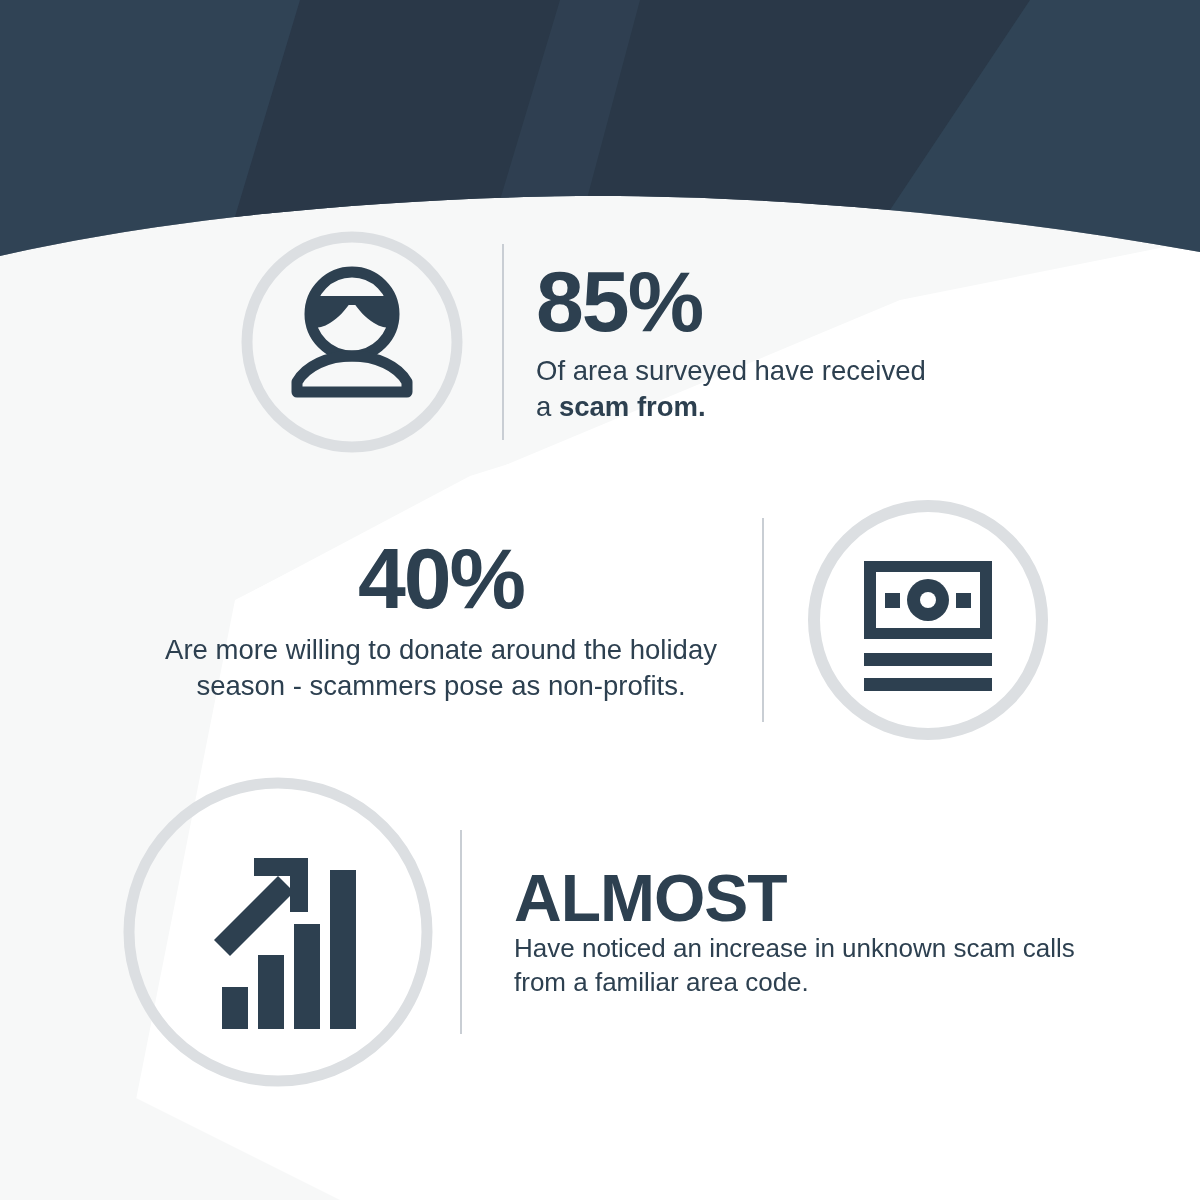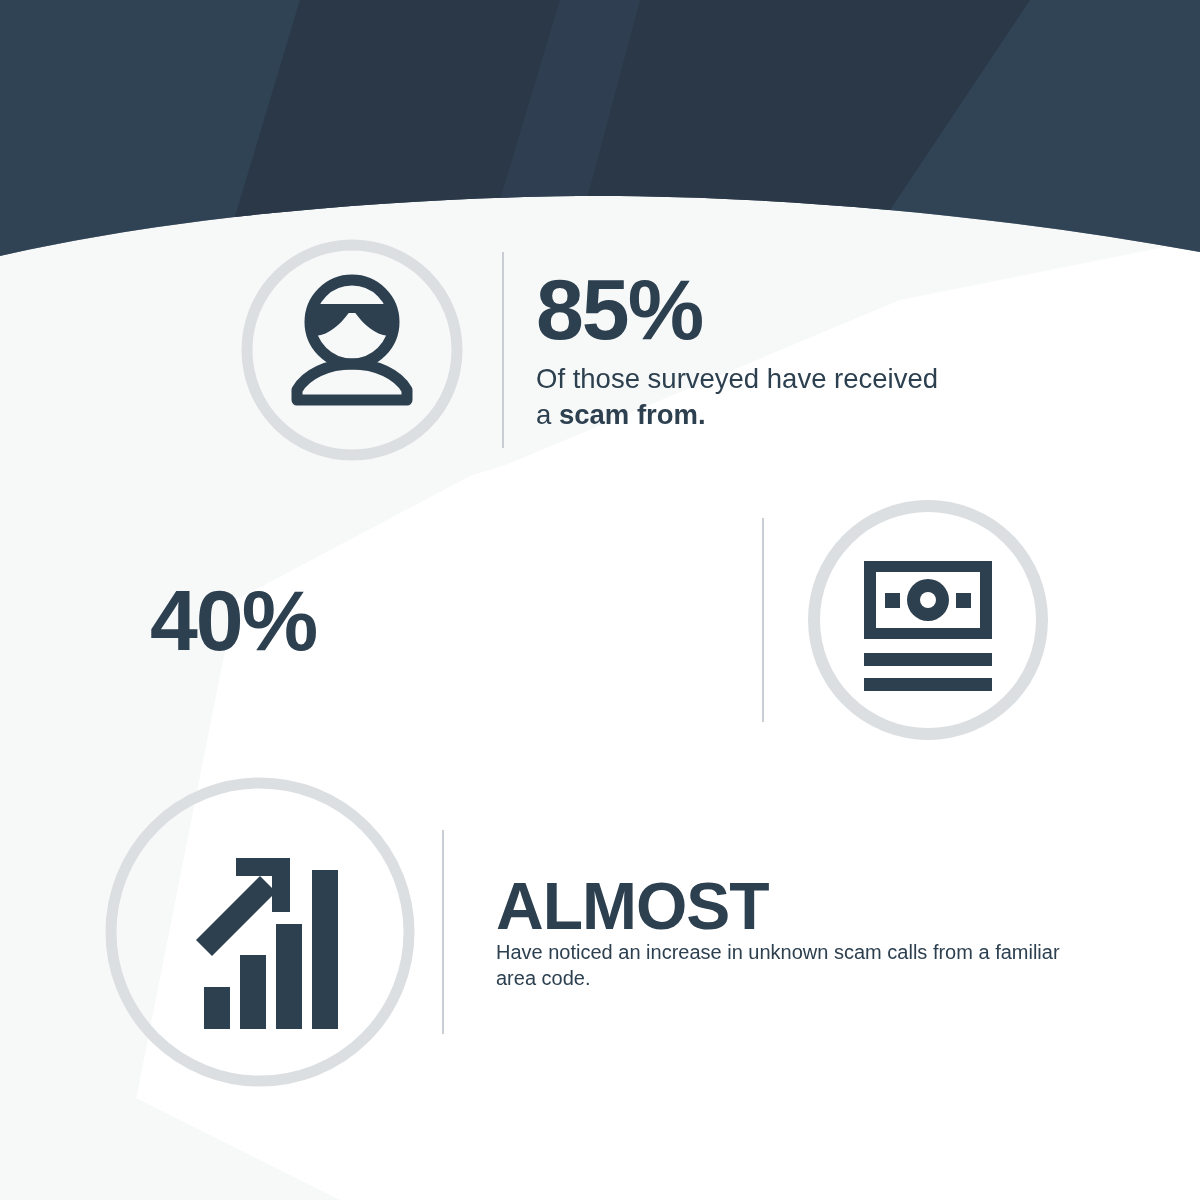--- a/index.html
+++ b/index.html
@@ -22,23 +22,23 @@
     position:absolute;left:0;top:0;width:1200px;height:300px;
     overflow:hidden;
   }
 
   
   .stat{
     position:absolute;
     display:flex;
     align-items:center;
   }
-  .stat-1{left:240px;  top:238px;  width:780px;}
+  .stat-1{left:240px;  top:230px;  width:780px;}
   .stat-2{left:150px;  top:498px;  width:900px;}
-  .stat-3{left:100px;  top:772px;  width:1000px;}
+  .stat-3{left:118px;  top:772px;  width:1000px;}
 
   .circle{
     position:relative;
     flex:0 0 auto;
     border-radius:50%;
     background:transparent;
     display:flex;align-items:center;justify-content:center;
   }
   .circle svg{display:block;}
 
@@ -75,32 +75,32 @@
 
   
   .stat-1 .circle{width:224px;height:224px;}
   .stat-1 .divider{height:196px;margin-left:38px;}
   .stat-1 .txt{padding-left:32px;text-align:left;}
   .stat-1 .bignum{font-size:86px;}
   .stat-1 .body{font-size:27.5px;margin-top:10px;}
 
   
   .stat-2{flex-direction:row;}
-  .stat-2 .txt{text-align:left;padding-right:30px;}
+  .stat-2 .txt{text-align:center;padding-right:30px;}
   .stat-2 .divider{height:204px;}
   .stat-2 .circle{width:244px;height:244px;margin-left:42px;}
   .stat-2 .bignum{font-size:86px;}
   .stat-2 .body{font-size:27.5px;margin-top:12px;}
 
   
   .stat-3 .circle{width:320px;height:320px;}
   .stat-3 .divider{height:204px;margin-left:22px;}
   .stat-3 .txt{padding-left:52px;text-align:left;}
   .stat-3 .bigword{font-size:66px;}
-  .stat-3 .body{font-size:20px;}
+  .stat-3 .body{font-size:26px;}
 </style>
 </head>
 <body>
 
 <div id="stage">
 
   <svg class="bg-layer" viewBox="0 0 1200 1200" preserveAspectRatio="none">
     <rect x="0" y="0" width="1200" height="1200" fill="#f7f8f8"></rect>
 
     <polygon points="1200,240 1200,1200 40,1200 130,1130 235,600 470,480 900,300" fill="#ffffff"></polygon>
@@ -143,30 +143,31 @@
           <rect x="70" y="66" width="84" height="9"></rect>
         </g>
       </svg>
     </div>
 
     <div class="divider"></div>
 
     <div class="txt">
       <div class="bignum">85%</div>
       <div class="body">
-        <span>Of those surveyed have received</span><br>
+        <span>Of area surveyed have received</span><br>
         <span>a </span><b>scam from.</b>
       </div>
     </div>
   </div>
 
   <div class="stat stat-2">
 
     <div class="txt">
       <div class="bignum">40%</div>
+      <div class="body">Are more willing to donate around the holiday season - scammers pose as non-profits.</div>
     </div>
 
     <div class="divider"></div>
 
     <div class="circle">
       <svg width="244" height="244" viewBox="0 0 244 244">
         <circle cx="122" cy="122" r="114" fill="none" stroke="#dcdfe2" stroke-width="12"></circle>
         <g fill="#2d4050">
 
           <rect x="58" y="63" width="128" height="78"></rect>

